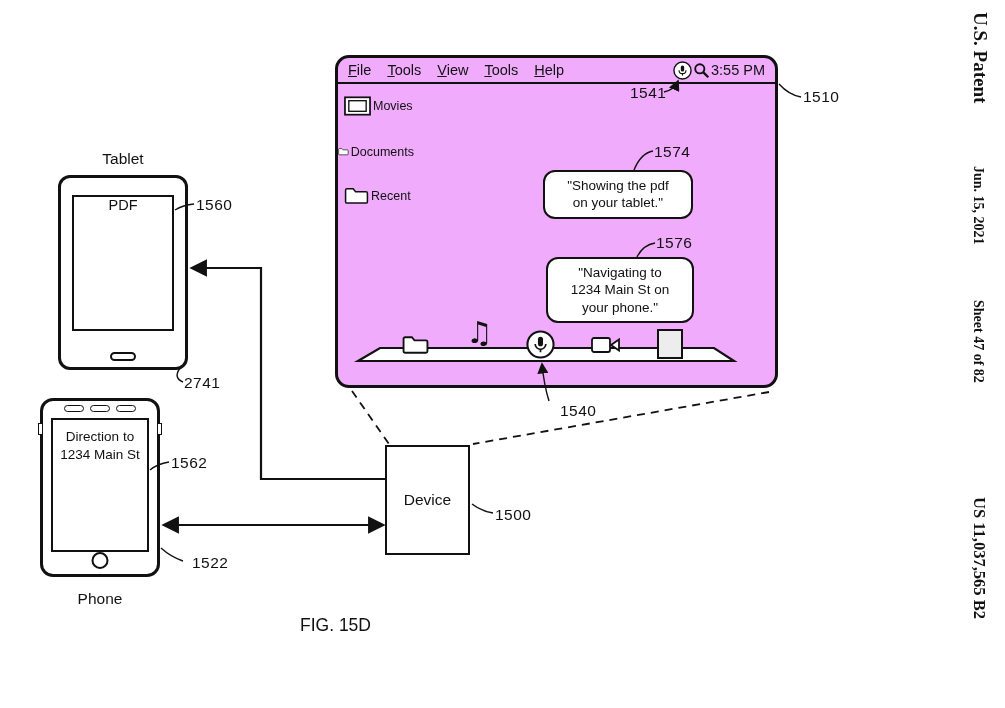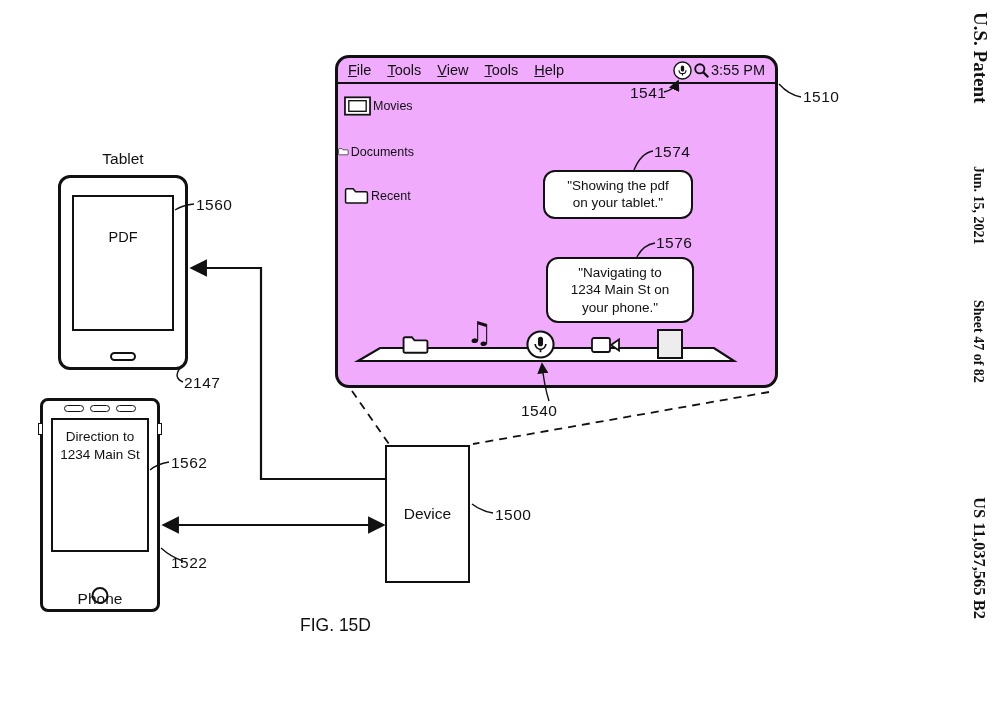--- a/index.html
+++ b/index.html
@@ -59,33 +59,33 @@
   .dk-window { left: 319px; top: 271px; width: 26px; height: 30px;
                border: 2.5px solid #111; background: #ededed; }
 
   
   .tablet {
     position: absolute; left: 58px; top: 175px; width: 130px; height: 195px;
     border: 3px solid #111; border-radius: 12px; background: #fff; z-index: 1;
   }
   .tablet-screen {
     position: absolute; left: 11px; top: 17px; width: 102px; height: 136px;
-    border: 2px solid #111; text-align: center; padding-top: 32px; font-size: 14.5px;
+    border: 2px solid #111; text-align: center; padding-top: 0; font-size: 14.5px;
   }
   .tablet-home {
     position: absolute; bottom: 6px; left: 50%; transform: translateX(-50%);
     width: 26px; height: 9px; border: 2px solid #111; border-radius: 5px;
   }
   .caption-tablet { position: absolute; left: 58px; top: 150px; width: 130px;
                     text-align: center; font-size: 15.5px; z-index: 2; }
 
   
   .phone {
-    position: absolute; left: 40px; top: 398px; width: 120px; height: 214px;
-    border: 3px solid #111; border-radius: 8px; background: #fff; z-index: 1;
+    position: absolute; left: 40px; top: 398px; width: 120px; height: 179px;
+    border: 3px solid #111; border-radius: 13px; background: #fff; z-index: 1;
   }
   .phone-sensors { position: absolute; top: 4px; left: 50%; transform: translateX(-50%);
                    display: flex; gap: 6px; }
   .sensor { width: 20px; height: 7px; border: 1.8px solid #111; border-radius: 3.5px; }
   .phone-screen {
     position: absolute; left: 8px; top: 17px; width: 98px; height: 134px;
     border: 2px solid #111; text-align: center; padding-top: 8px;
     font-size: 13.5px; line-height: 1.3; white-space: pre-line;
   }
   .phone-home {
@@ -94,36 +94,36 @@
   }
   .bump { position: absolute; width: 5px; height: 12px; border: 1.5px solid #111;
           background: #fff; }
   .bump-left  { left: -5px; top: 22px; }
   .bump-right { right: -5px; top: 22px; }
   .caption-phone { position: absolute; left: 40px; top: 590px; width: 120px;
                    text-align: center; font-size: 15.5px; z-index: 2; }
 
   
   .device {
-    position: absolute; left: 385px; top: 445px; width: 85px; height: 138px;
+    position: absolute; left: 385px; top: 445px; width: 85px; height: 110px;
     border: 2.8px solid #111; background: #fff; z-index: 1;
     display: flex; align-items: center; justify-content: center; font-size: 15.5px;
   }
 
   
   .ref { position: absolute; font-size: 15.5px; z-index: 4; letter-spacing: 0.5px; }
   .r1510 { left: 803px; top: 88px; }
   .r1541 { left: 630px; top: 84px; }
   .r1574 { left: 654px; top: 143px; }
   .r1576 { left: 656px; top: 234px; }
-  .r1540 { left: 521px; top: 402px; text-align: center; }
+  .r1540 { left: 560px; top: 402px; text-align: center; }
   .r1560 { left: 196px; top: 196px; }
   .r1532 { left: 184px; top: 374px; }
   .r1562 { left: 171px; top: 454px; }
-  .r1522 { left: 171px; top: 554px; }
+  .r1522 { left: 192px; top: 554px; }
   .r1500 { left: 495px; top: 506px; }
 
   .fig-caption { position: absolute; left: 300px; top: 615px; width: 240px;
                  text-align: left; font-weight: normal; font-size: 17.5px; }
 
   
   .side {
     position: absolute; writing-mode: vertical-rl;
     font-family: "Liberation Serif", serif; font-weight: bold; color: #111;
   }
@@ -258,21 +258,21 @@
   <div class="caption-phone">Phone</div>
 
   <div class="device">Device</div>
 
   <div class="ref r1510">1510</div>
   <div class="ref r1541">1541</div>
   <div class="ref r1574">1574</div>
   <div class="ref r1576">1576</div>
   <div class="ref r1540">1540</div>
   <div class="ref r1560">1560</div>
-  <div class="ref r1532">2147</div>
+  <div class="ref r1532">2741</div>
   <div class="ref r1562">1562</div>
   <div class="ref r1522">1522</div>
   <div class="ref r1500">1500</div>
 
   <div class="fig-caption">FIG. 15D</div>
 
   <div class="side side-title">U.S. Patent</div>
   <div class="side side-date">Jun. 15, 2021</div>
   <div class="side side-sheet">Sheet 47 of 82</div>
   <div class="side side-number">US 11,037,565 B2</div>

